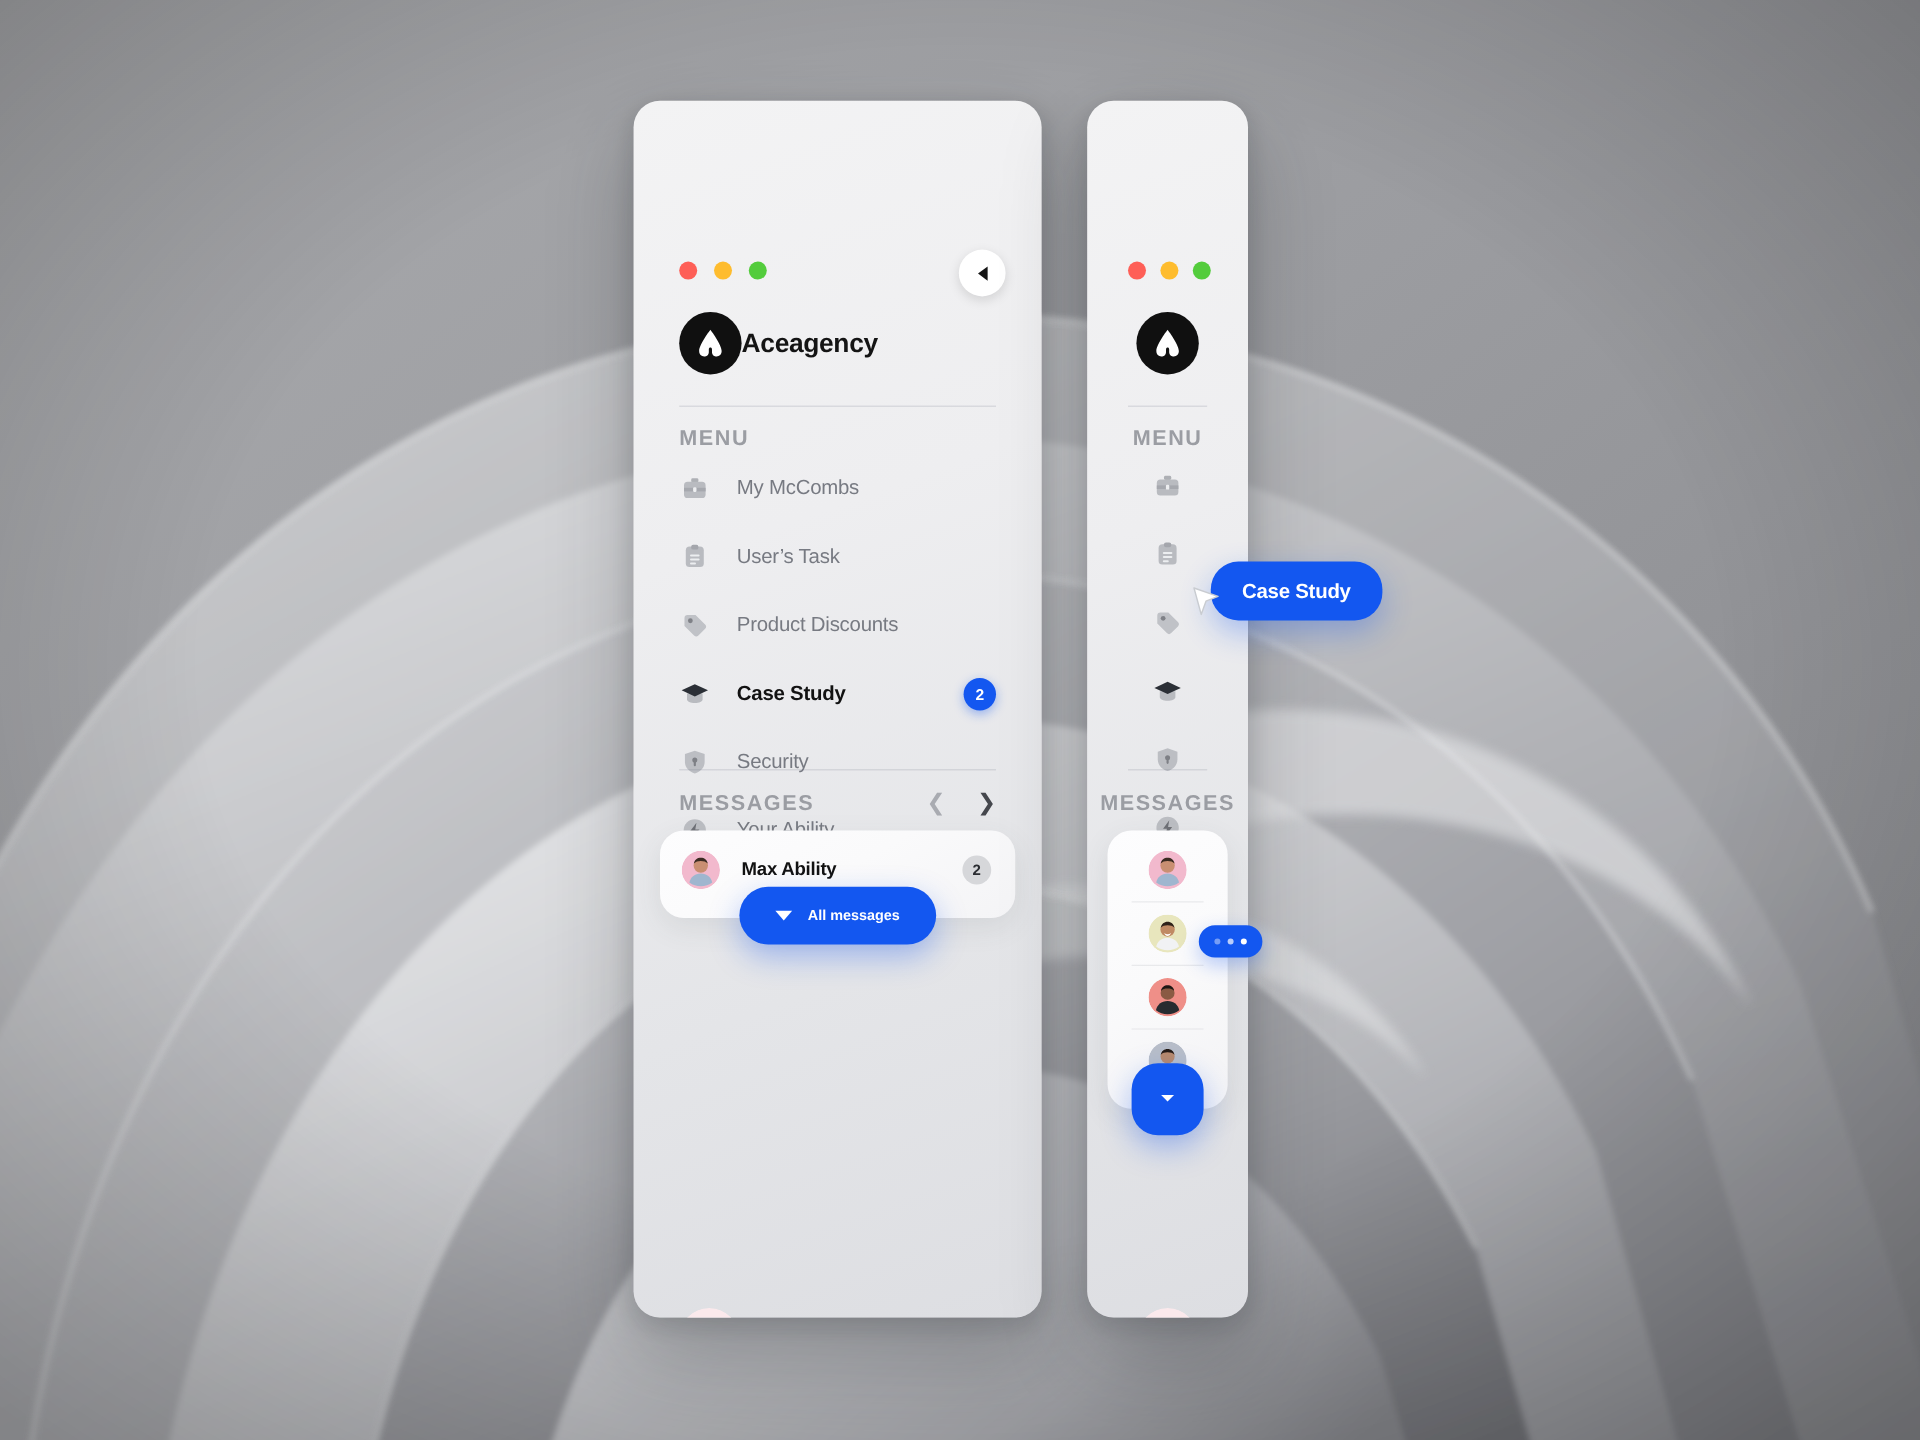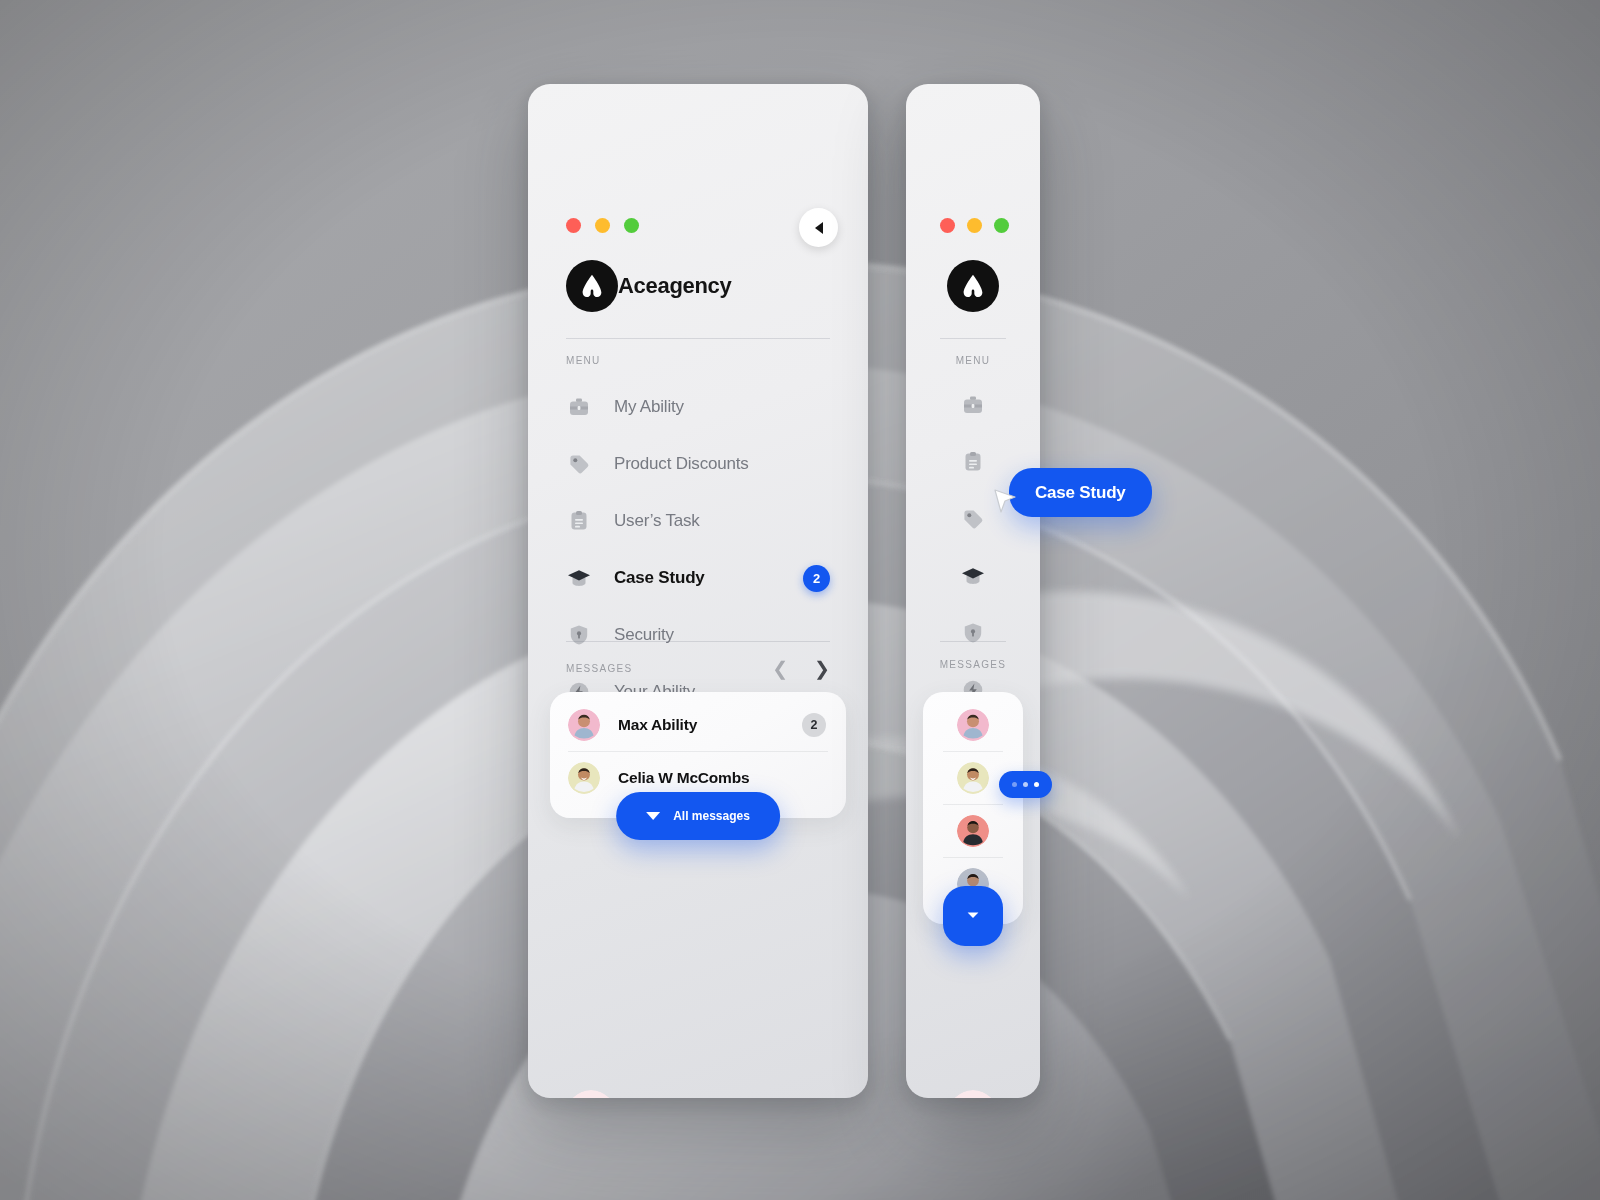--- a/index.html
+++ b/index.html
@@ -50,21 +50,21 @@
   .brand-row{ display:flex; align-items:center; }
   .logo-circle{
     width:52px;height:52px;border-radius:50%;background:#101010;
     display:flex;align-items:center;justify-content:center;flex:0 0 52px;
   }
   .brand-name{ font-size:22px; font-weight:700; color:#141414; letter-spacing:-.3px; }
 
   .divider{ height:1px; background:rgba(120,125,135,.22); }
 
   .section-label{
-    font-size:10px; letter-spacing:1.3px; font-weight:400;
+    font-size:18px; letter-spacing:1.3px; font-weight:700;
     color:#9b9da3;
   }
 
   
   .menu-item{
     display:flex; align-items:center; height:34px; margin-bottom:23px;
     cursor:pointer; position:relative;
   }
   .menu-icon{ width:26px; height:26px; flex:0 0 26px; display:flex; align-items:center; justify-content:center; }
   .menu-label{ margin-left:22px; font-size:17px; color:#777a82; font-weight:500; letter-spacing:-.2px; }
@@ -278,44 +278,44 @@
 
     <div class="menu-item">
       <span class="menu-icon">
         <svg width="24" height="24" viewBox="0 0 24 24">
           <rect x="9" y="3.5" width="6" height="3.5" rx="1.2" fill="#aeb0b5"></rect>
           <rect x="3" y="6.5" width="18" height="13.5" rx="3" fill="#b9bbc0"></rect>
           <rect x="3" y="11.5" width="18" height="3" fill="#a6a8ae"></rect>
           <rect x="10.6" y="11" width="2.8" height="4" rx="1" fill="#edeef0"></rect>
         </svg>
       </span>
-      <span class="menu-label">My Ability</span>
-    </div>
-
-    <div class="menu-item">
-      <span class="menu-icon">
-        <svg width="24" height="24" viewBox="0 0 24 24">
-          <path d="M12.6 3.4 L20.6 11.4 A2.6 2.6 0 0 1 20.6 15 L15 20.6 A2.6 2.6 0 0 1 11.4 20.6 L3.4 12.6 L3.4 6 A2.6 2.6 0 0 1 6 3.4 Z" fill="#c0c2c7"></path>
-          <circle cx="8.3" cy="8.3" r="2" fill="#7f8187"></circle>
-        </svg>
-      </span>
-      <span class="menu-label">Product Discounts</span>
+      <span class="menu-label">My McCombs</span>
     </div>
 
     <div class="menu-item">
       <span class="menu-icon">
         <svg width="24" height="24" viewBox="0 0 24 24">
           <rect x="4.5" y="3.5" width="15" height="17" rx="3.2" fill="#b9bbc0"></rect>
           <rect x="9" y="2" width="6" height="4" rx="1.6" fill="#a4a6ac"></rect>
           <rect x="8" y="10" width="8" height="1.7" rx=".85" fill="#eceef0"></rect>
           <rect x="8" y="13.4" width="8" height="1.7" rx=".85" fill="#eceef0"></rect>
           <rect x="8" y="16.8" width="5" height="1.7" rx=".85" fill="#eceef0"></rect>
         </svg>
       </span>
       <span class="menu-label">User’s Task</span>
+    </div>
+
+    <div class="menu-item">
+      <span class="menu-icon">
+        <svg width="24" height="24" viewBox="0 0 24 24">
+          <path d="M12.6 3.4 L20.6 11.4 A2.6 2.6 0 0 1 20.6 15 L15 20.6 A2.6 2.6 0 0 1 11.4 20.6 L3.4 12.6 L3.4 6 A2.6 2.6 0 0 1 6 3.4 Z" fill="#c0c2c7"></path>
+          <circle cx="8.3" cy="8.3" r="2" fill="#7f8187"></circle>
+        </svg>
+      </span>
+      <span class="menu-label">Product Discounts</span>
     </div>
 
     <div class="menu-item active">
       <span class="menu-icon">
         <svg width="26" height="26" viewBox="0 0 26 26">
           <path d="M6.5 13 L6.5 18 C6.5 19.6 9.4 20.9 13 20.9 C16.6 20.9 19.5 19.6 19.5 18 L19.5 13 Z" fill="#b9bbc0"></path>
           <path d="M13 5.2 L24 10.3 L13 15.4 L2 10.3 Z" fill="#2b2f36"></path>
         </svg>
       </span>
       <span class="menu-label">Case Study</span>
@@ -363,33 +363,20 @@
               <circle cx="16" cy="16" r="16" fill="#f2b9cd"></circle>
             <path d="M16 19c5 0 8.5 3 9.5 7.4A16 16 0 0 1 6.5 26.4C7.5 22 11 19 16 19Z" fill="#9fb6cf"></path>
             <circle cx="16" cy="12.3" r="6" fill="#c98f72"></circle>
             <path d="M10.2 10.6C10.8 7.2 13.1 5.7 16 5.7s5.2 1.5 5.8 4.9c-1.4-1.6-3.4-2.2-5.8-2.2s-4.4.6-5.8 2.2Z" fill="#3a2b22"></path>
           </svg>
         </span>
         <span class="msg-name">Max Ability</span>
         <span class="msg-count">2</span>
       </div>
 
-      <div class="msg-row">
-        <span class="avatar">
-          <svg viewBox="0 0 32 32">
-              <circle cx="16" cy="16" r="16" fill="#e8e6bd"></circle>
-            <path d="M16 19.4c5 0 8.5 3 9.5 7.4A16 16 0 0 1 6.5 26.8c1-4.4 4.5-7.4 9.5-7.4Z" fill="#f1f2f4"></path>
-            <circle cx="16" cy="12.6" r="6" fill="#c08a63"></circle>
-            <path d="M10.3 11.2C10.8 8 13.2 6.2 16 6.2s5.2 1.8 5.7 5c-1.4-1.5-3.3-2.1-5.7-2.1s-4.3.6-5.7 2.1Z" fill="#2e2219"></path>
-            <path d="M13.2 15.6c1.8 1.3 3.8 1.3 5.6 0-.5 1.6-1.6 2.4-2.8 2.4s-2.3-.8-2.8-2.4Z" fill="#fff"></path>
-          </svg>
-        </span>
-        <span class="msg-name">Celia W McCombs</span>
-
-      </div>
 
 
     </div>
 
     <button id="all-messages-button">
       <span class="tri-down"></span>
       <span>All messages</span>
     </button>
   </div>
 

